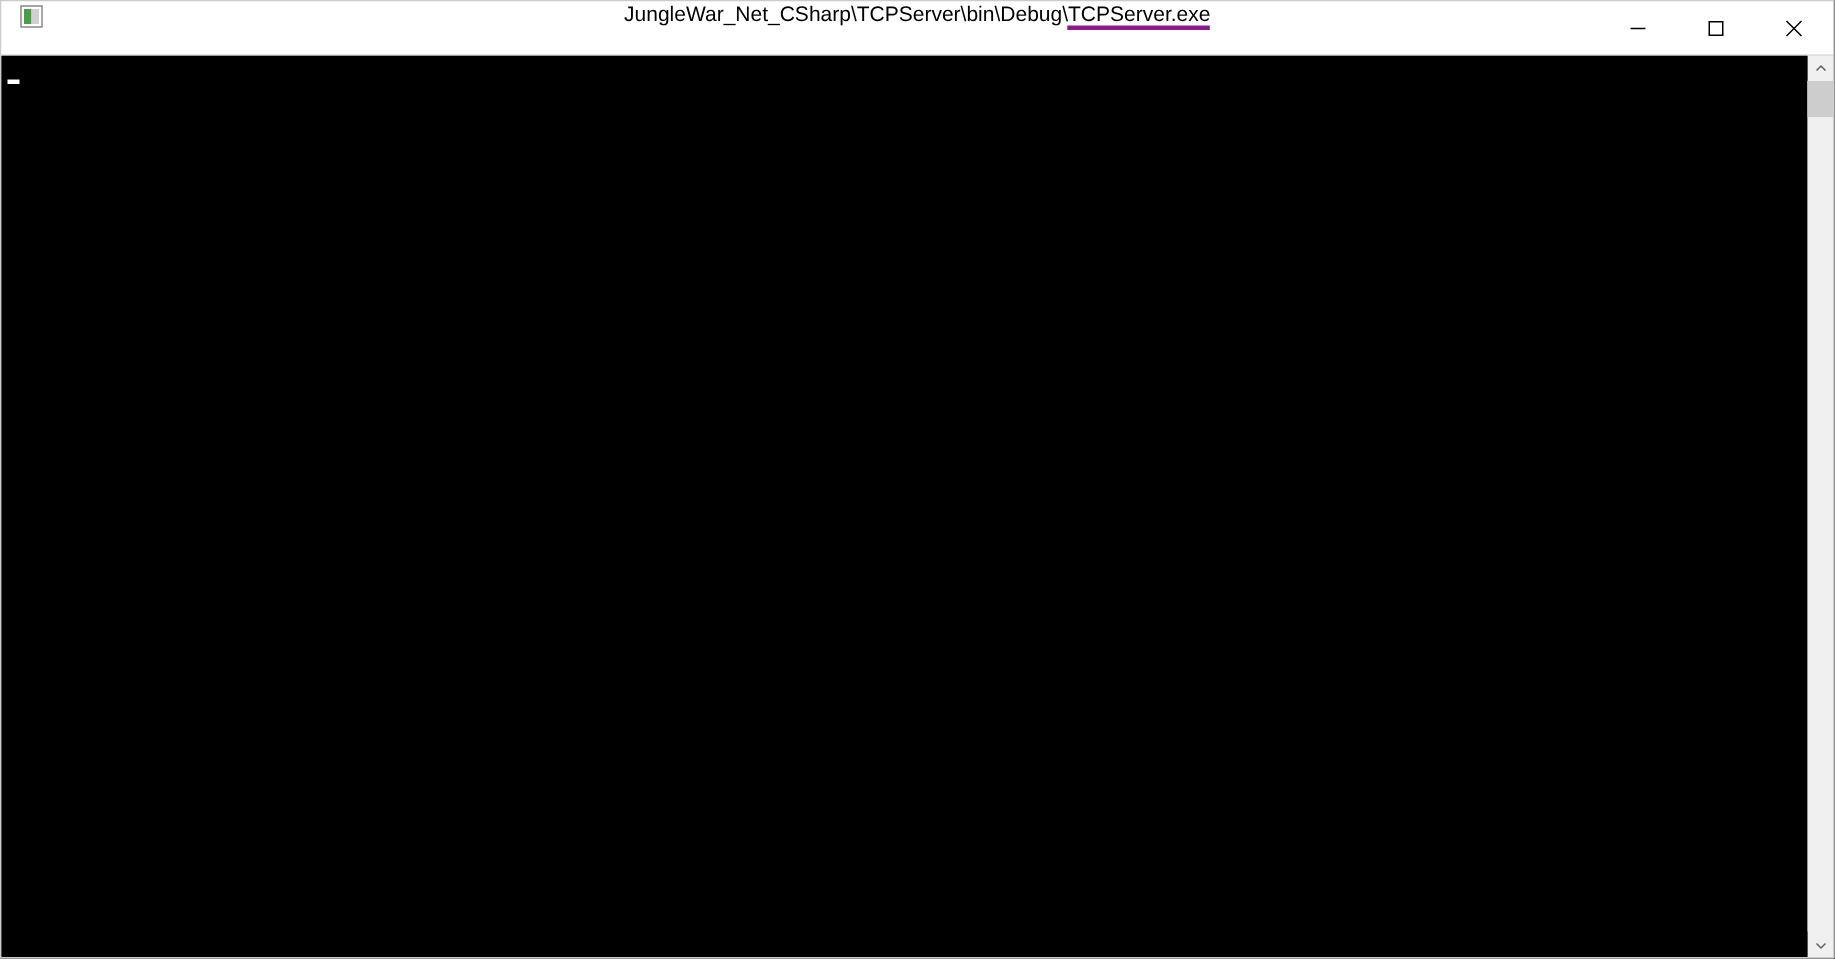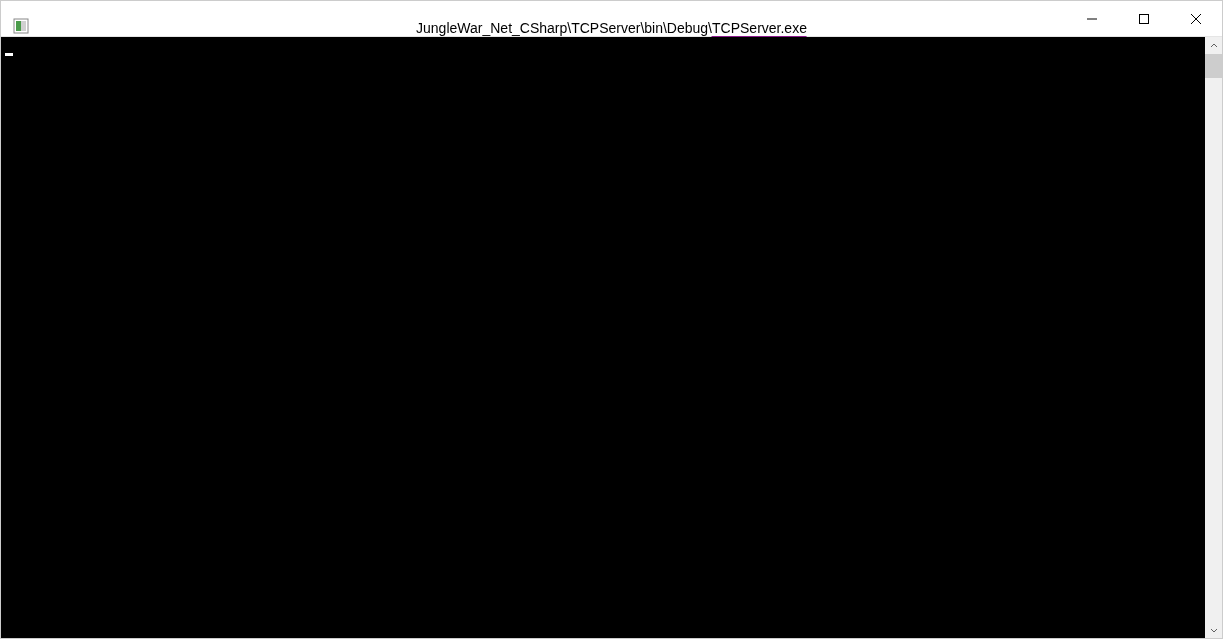--- a/index.html
+++ b/index.html
@@ -21,21 +21,21 @@
       height: 100%;
       display: flex;
       flex-direction: column;
       border: 1px solid #cccccc;
     }
     
     .titlebar {
       height: 36px;
       background: #ffffff;
       display: flex;
-      align-items: flex-end;
+      align-items: flex-start;
       position: relative;
       border-bottom: 1px solid #e5e5e5;
     }
     
     .titlebar-icon {
       width: 20px;
       height: 20px;
       margin-left: 10px;
       display: flex;
       align-items: center;

